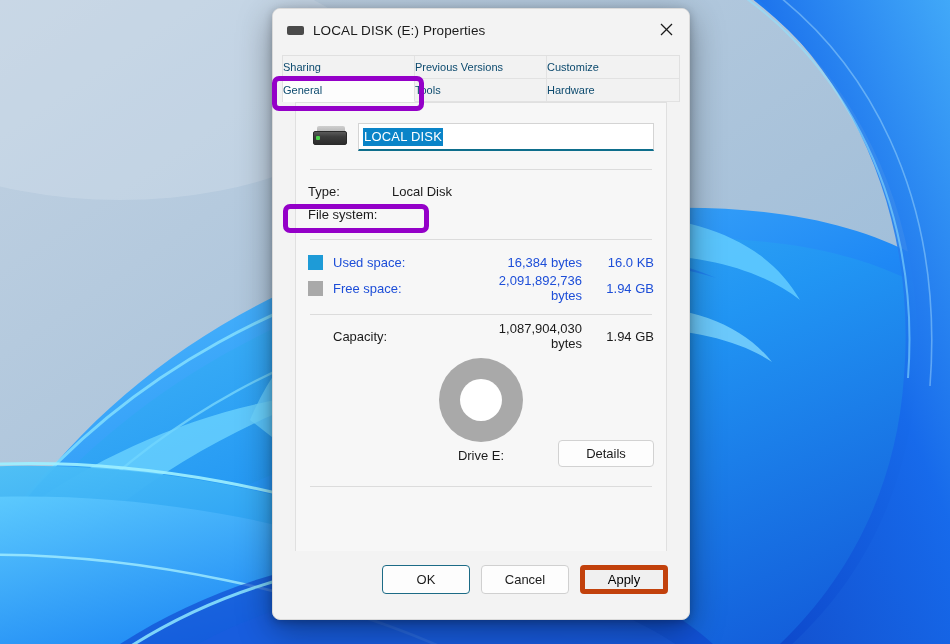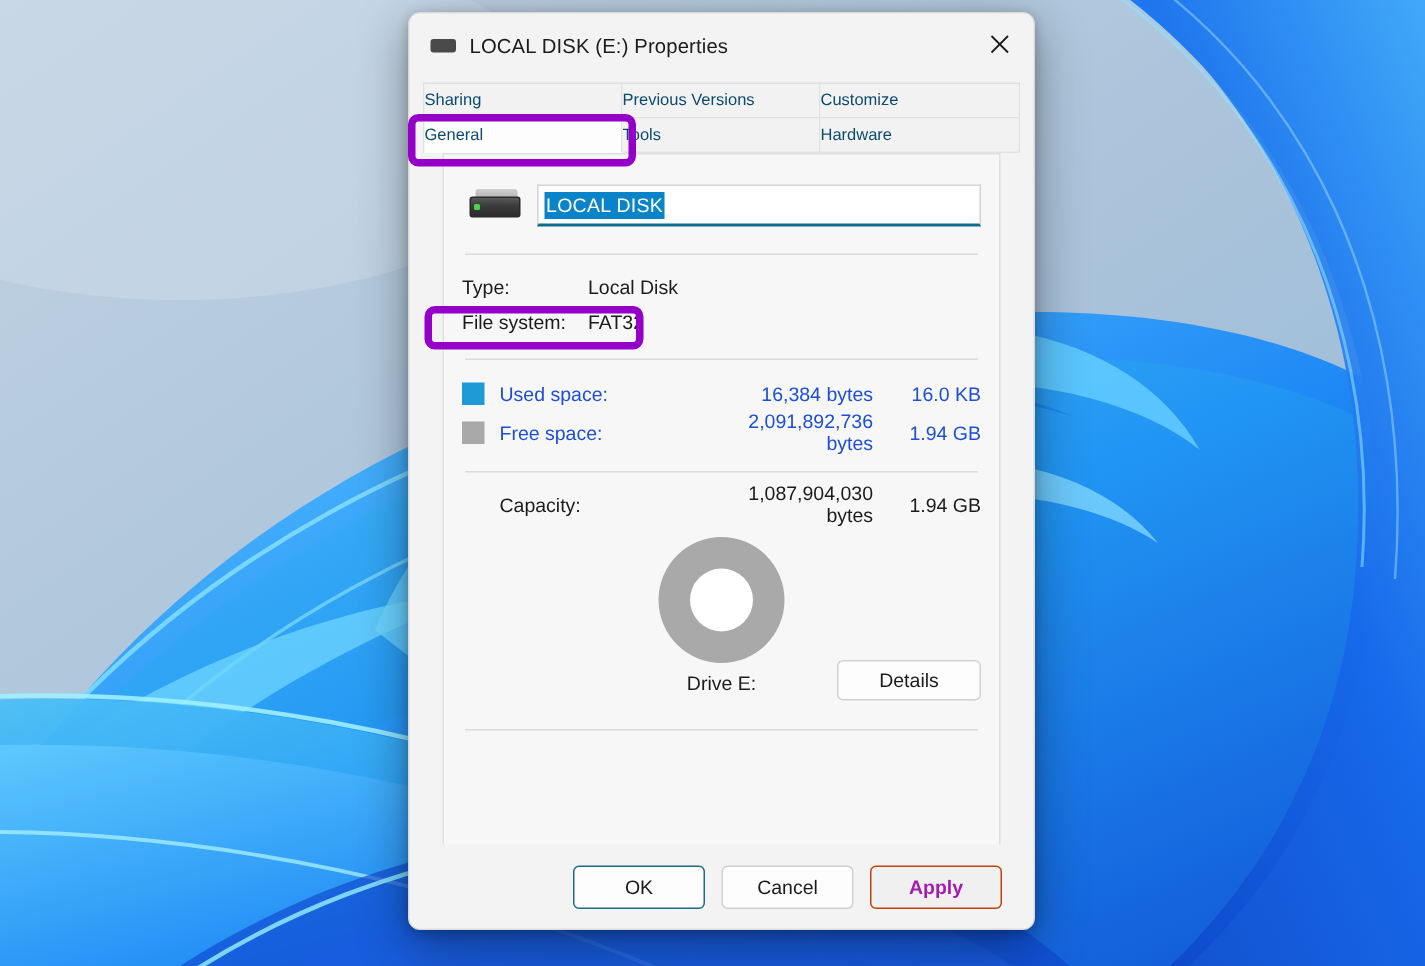--- a/index.html
+++ b/index.html
@@ -219,21 +219,21 @@
     border-radius: 4px;
     font-size: 13px; color: #1b1b1b;
     display: flex; align-items: center; justify-content: center;
     cursor: default;
   }
   .hr-bottom { height: 1px; background: #dcdcdc; margin: 8px 2px 0 2px; }
 
   
   #footer {
     position: absolute;
-    left: 0; right: 0; bottom: 0;
+    left: 0; right: 0; bottom: 12px;
     height: 56px;
     display: flex; align-items: center; justify-content: flex-end;
     padding-right: 21px;
     gap: 11px;
     background: #f3f3f3;
   }
   .btn {
     width: 88px; height: 29px;
     border-radius: 4px;
     font-size: 13px;
@@ -245,23 +245,22 @@
     border: 1.5px solid #1c6b86;
     color: #1b1b1b;
   }
   .btn.normal {
     background: #fdfdfd;
     border: 1px solid #d0d0d0;
     color: #1b1b1b;
   }
   .btn.disabled {
     background: #f0f0f0;
-    border: 1px solid #c2410c;
-    color: #a21caf;
-    font-weight: bold;
+    border: 5px solid #c2410c;
+    color: #000000;
   }
 
   
   .annot {
     position: absolute;
     border: 5px solid #9400c8;
     border-radius: 7px;
     pointer-events: none;
     z-index: 40;
   }
@@ -392,21 +391,20 @@
 
       <div class="hr"></div>
 
       <div style="padding-top:10px;">
         <div class="info-line">
           <div class="info-label">Type:</div>
           <div class="info-value">Local Disk</div>
         </div>
         <div class="info-line">
           <div class="info-label">File system:</div>
-          <div class="info-value">FAT32</div>
         </div>
       </div>
 
       <div class="hr tight"></div>
 
       <div style="padding-top:9px;">
         <div class="space-line">
           <div class="swatch" style="background:#1e9bd7;"></div>
           <div class="space-label">Used space:</div>
           <div class="space-bytes">16,384 bytes</div>

